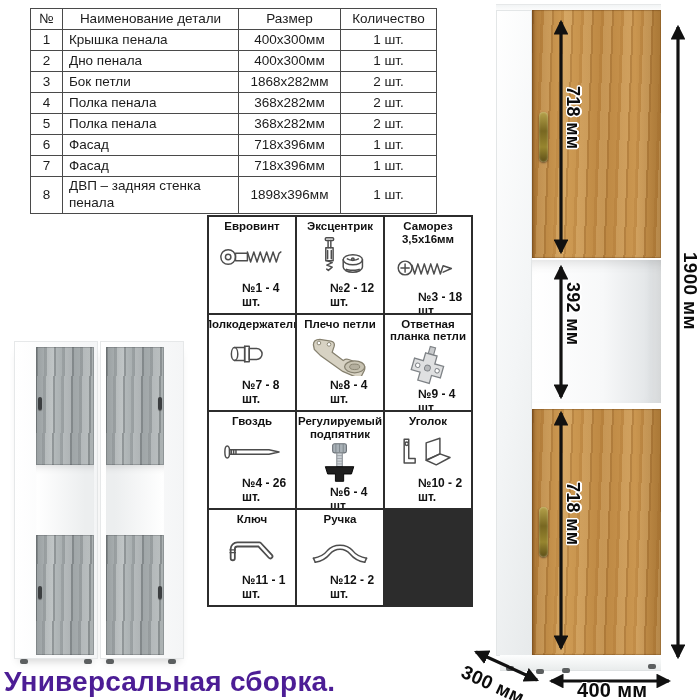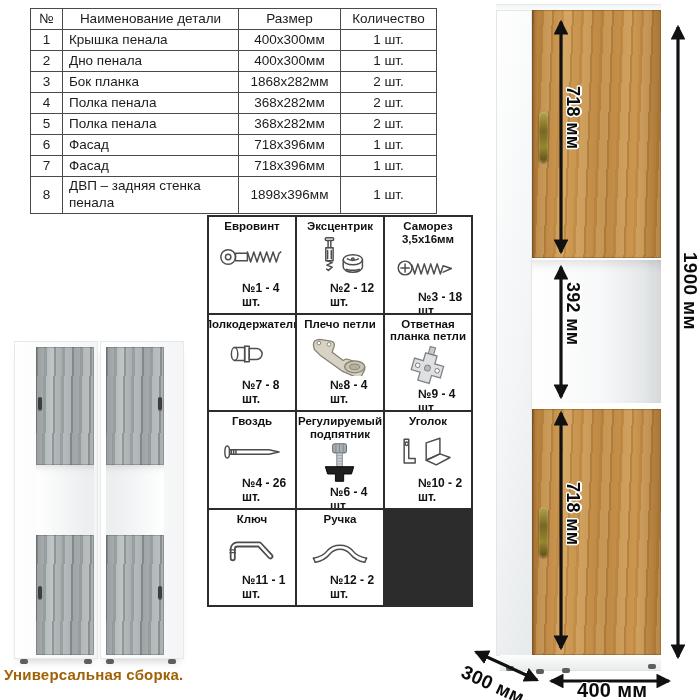--- a/index.html
+++ b/index.html
@@ -66,21 +66,21 @@
                box-shadow: inset 0 8px 9px -7px rgba(0,0,0,.14); }
   .handle-dark { width:4px; height:13px; background:#3b3e40; border-radius:2px;
                box-shadow:0 1px 1px rgba(0,0,0,.4); }
 
   
   .dim { position:absolute; font-weight:bold; color:#0c0c0c; white-space:nowrap; letter-spacing:.3px;
          text-shadow: 1.5px 0 #fff, -1.5px 0 #fff, 0 1.5px #fff, 0 -1.5px #fff,
                       1px 1px #fff, -1px -1px #fff, 1px -1px #fff, -1px 1px #fff; }
   .dim.vert { writing-mode:vertical-rl; }
 
-  .caption { position:absolute; left:4px; top:666px; font-size:15px; font-weight:bold; color:#a16207;
+  .caption { position:absolute; left:4px; top:666px; font-size:28px; font-weight:bold; color:#4c1d95;
              letter-spacing:.2px; }
 
   svg.overlay { position:absolute; left:0; top:0; pointer-events:none; }
   .ico { stroke:#4d4d4d; stroke-width:1.6; fill:none; stroke-linecap:round; stroke-linejoin:round; }
 </style>
 </head>
 <body>
 
 <div class="screen">
 
@@ -105,21 +105,21 @@
       <td>1 шт.</td>
     </tr>
     <tr>
       <td>2</td>
       <td class="name">Дно пенала</td>
       <td>400x300мм</td>
       <td>1 шт.</td>
     </tr>
     <tr>
       <td>3</td>
-      <td class="name">Бок планка</td>
+      <td class="name">Бок петли</td>
       <td>1868x282мм</td>
       <td>2 шт.</td>
     </tr>
     <tr>
       <td>4</td>
       <td class="name">Полка пенала</td>
       <td>368x282мм</td>
       <td>2 шт.</td>
     </tr>
     <tr>

